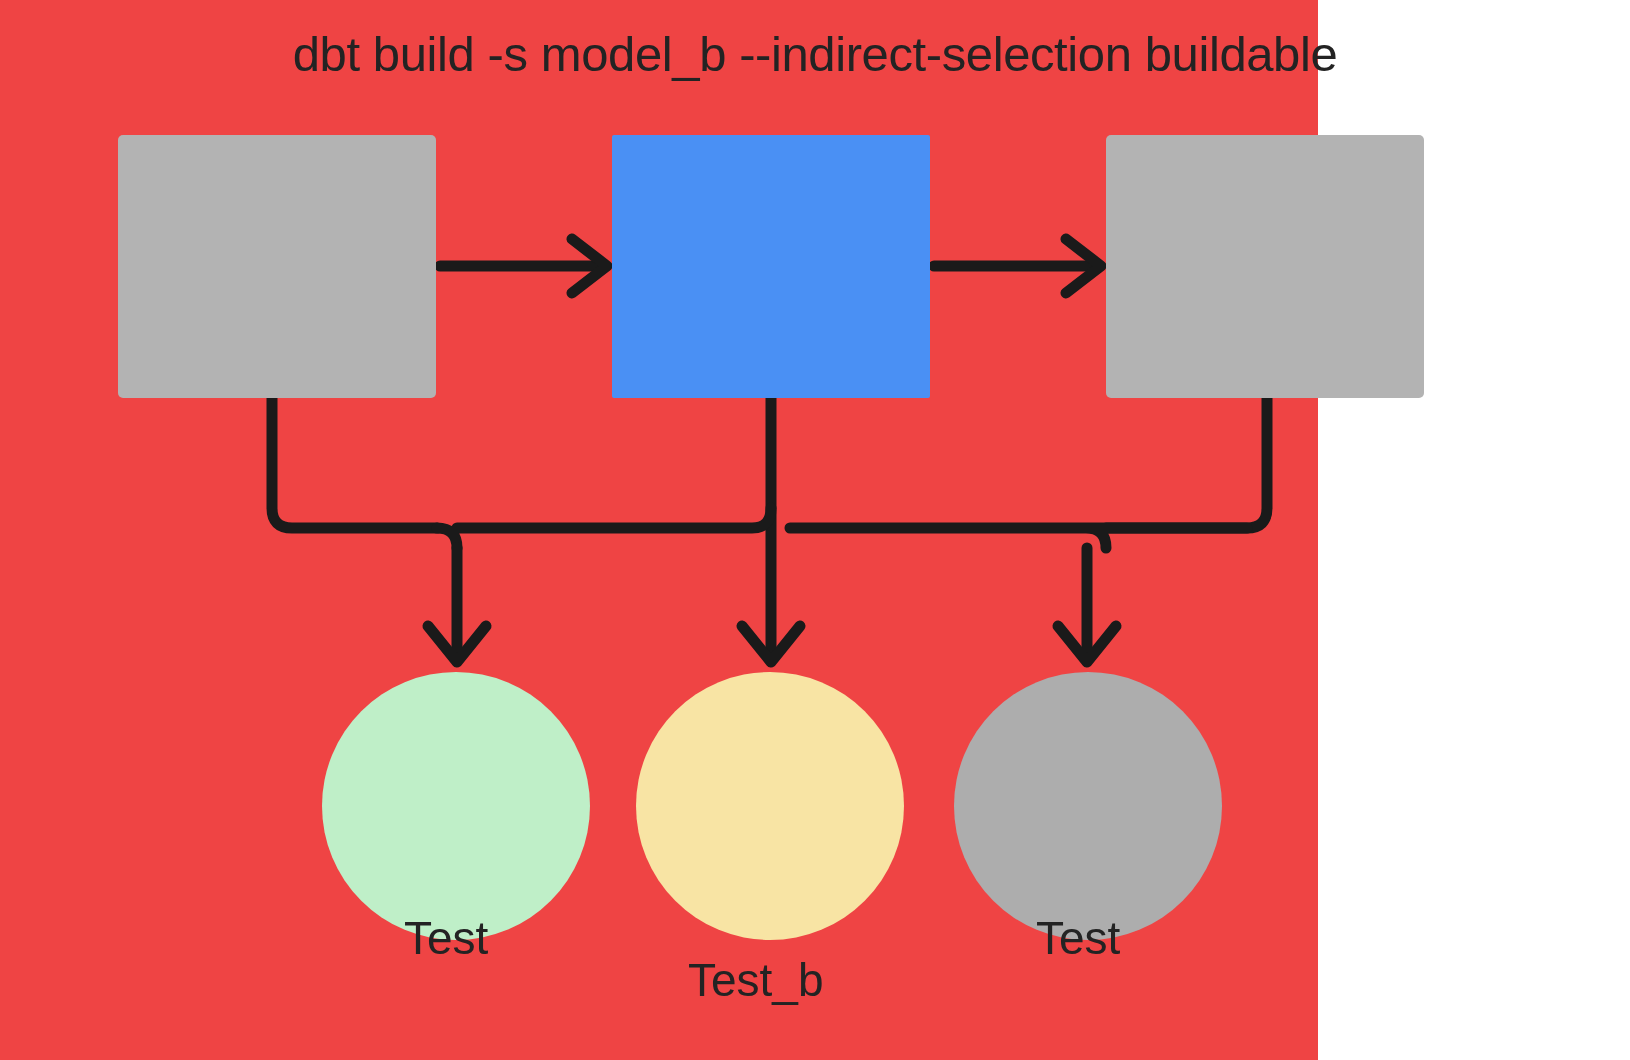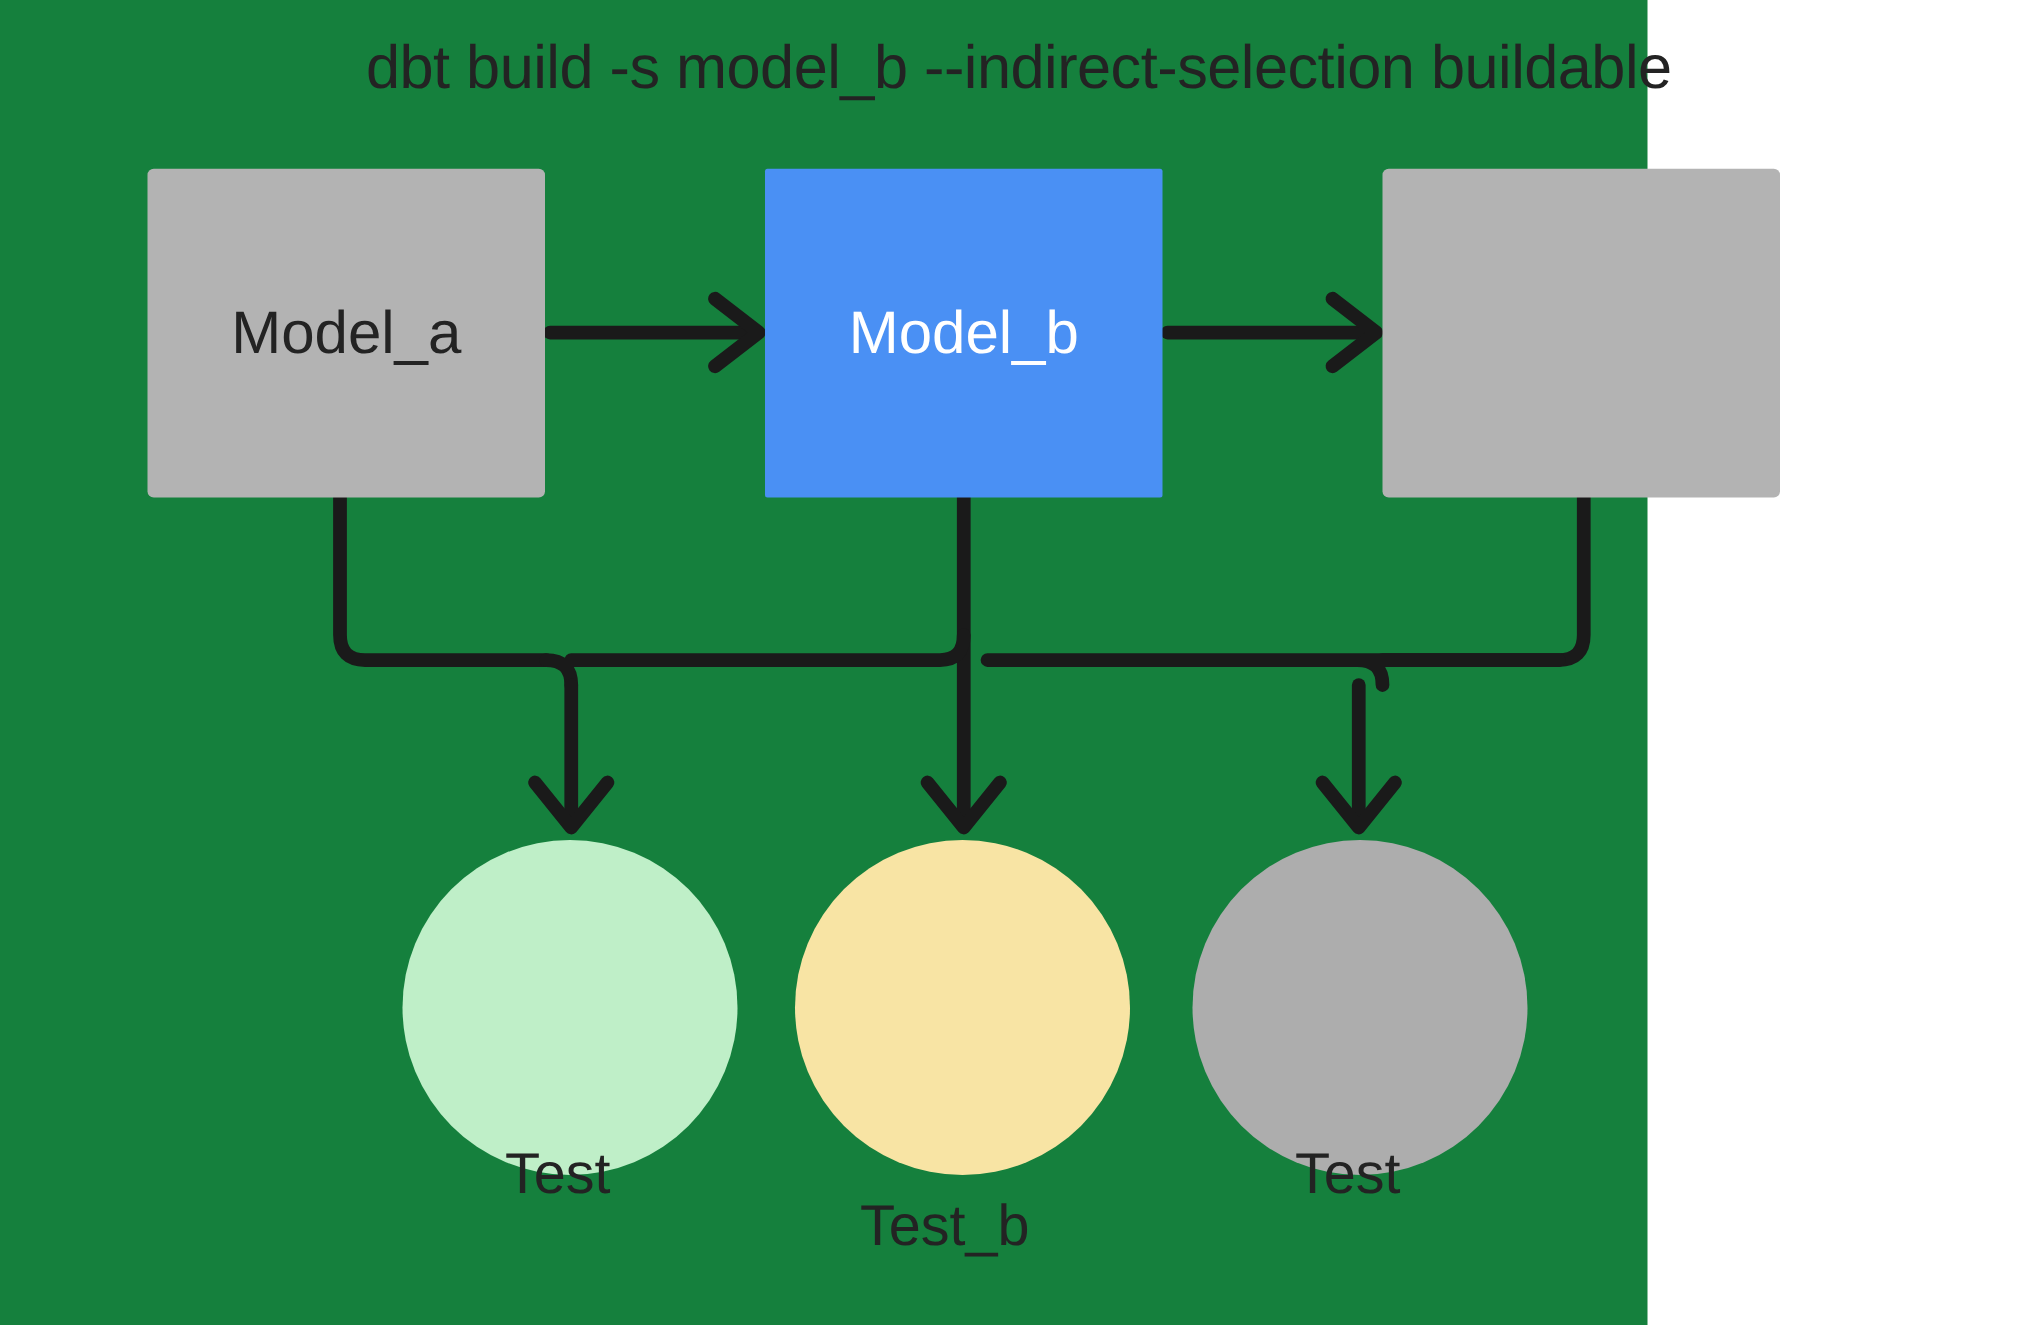--- a/index.html
+++ b/index.html
@@ -10,21 +10,21 @@
   body {
     width: 1630px;
     height: 1060px;
     font-family: "Liberation Sans", sans-serif;
     overflow: hidden;
   }
   #stage {
     position: relative;
     width: 1318px;
     height: 1060px;
-    background: #15803d;
+    background: #ef4444;
     text-decoration: underline;
   }
   #diagram-svg {
     position: absolute;
     left: 0;
     top: 0;
     width: 1630px;
     height: 1060px;
   }
   .node-label {
@@ -119,22 +119,20 @@
       <path d="M 428 626 L 457 662 L 486 626"></path>
       <path d="M 742 626 L 771 662 L 800 626"></path>
       <path d="M 1058 626 L 1087 662 L 1116 626"></path>
     </g>
   </svg>
 
   <div class="model-box" id="model-a-box"></div>
   <div class="model-box" id="model-b-box"></div>
   <div class="model-box" id="model-c-box"></div>
 
-  <div class="model-text node-label" id="model-a-text">Model_a</div>
-  <div class="model-text node-label" id="model-b-text">Model_b</div>
 
   <div class="test-circle" id="test-ab-circle"></div>
   <div class="test-circle" id="test-b-circle"></div>
   <div class="test-circle" id="test-bc-circle"></div>
 
   <div class="test-text node-label" id="test-ab-text">
     <div>Test</div>
     
   </div>
 

